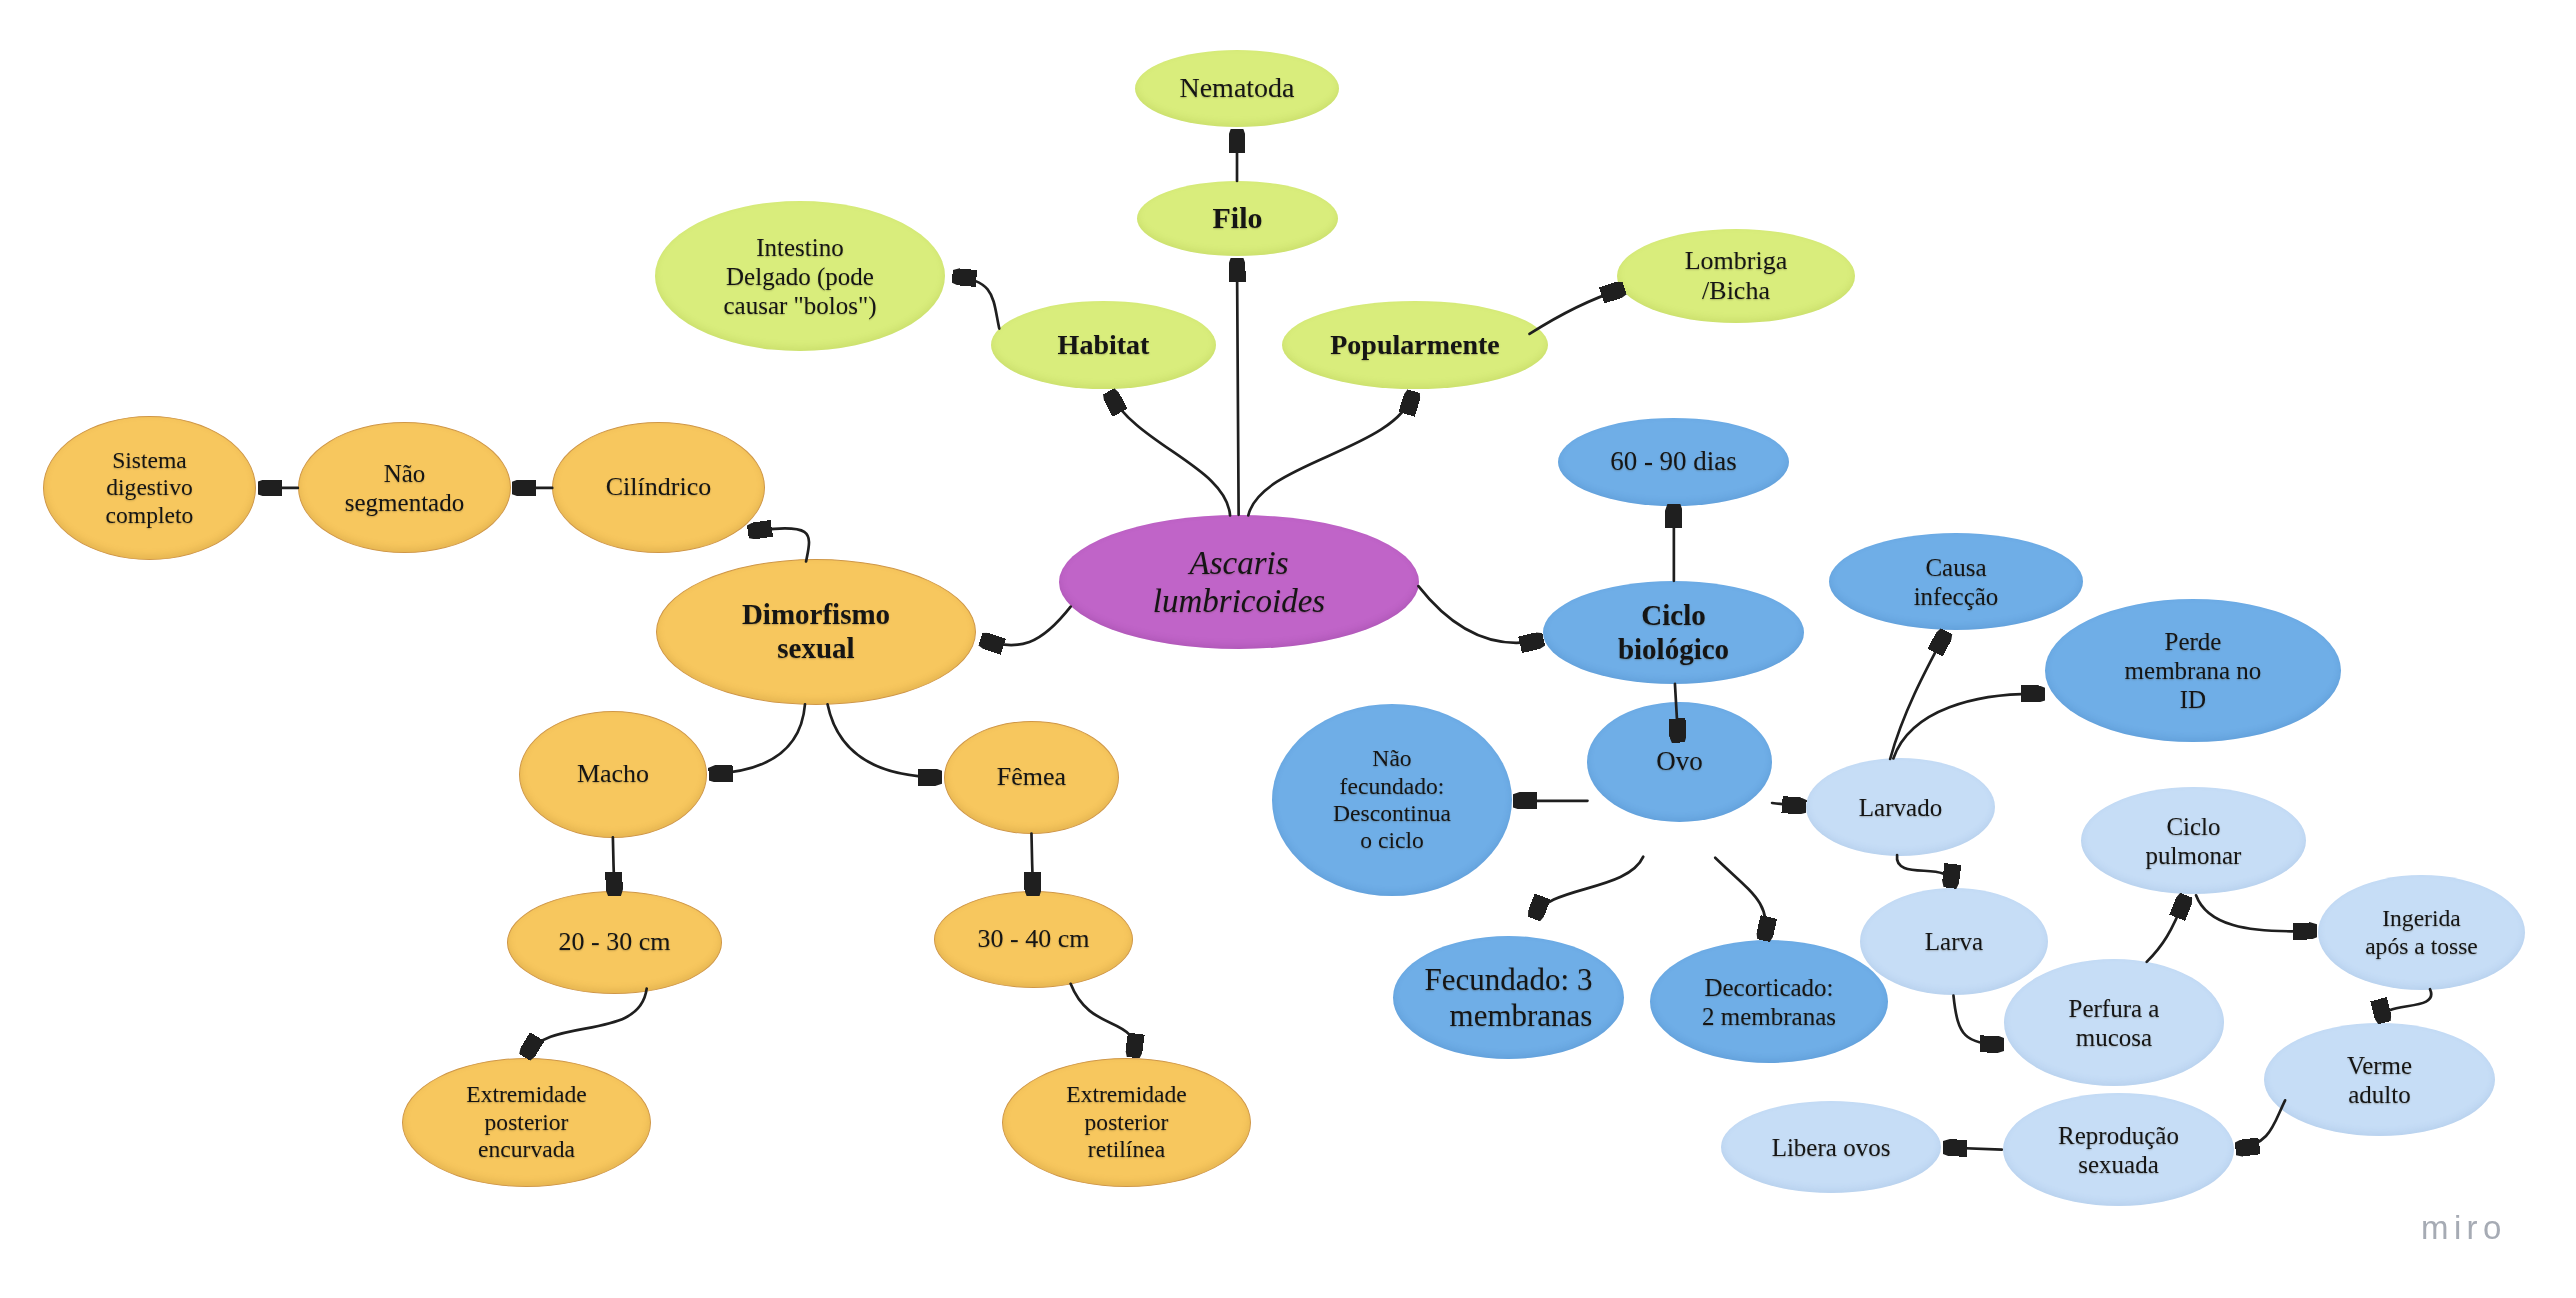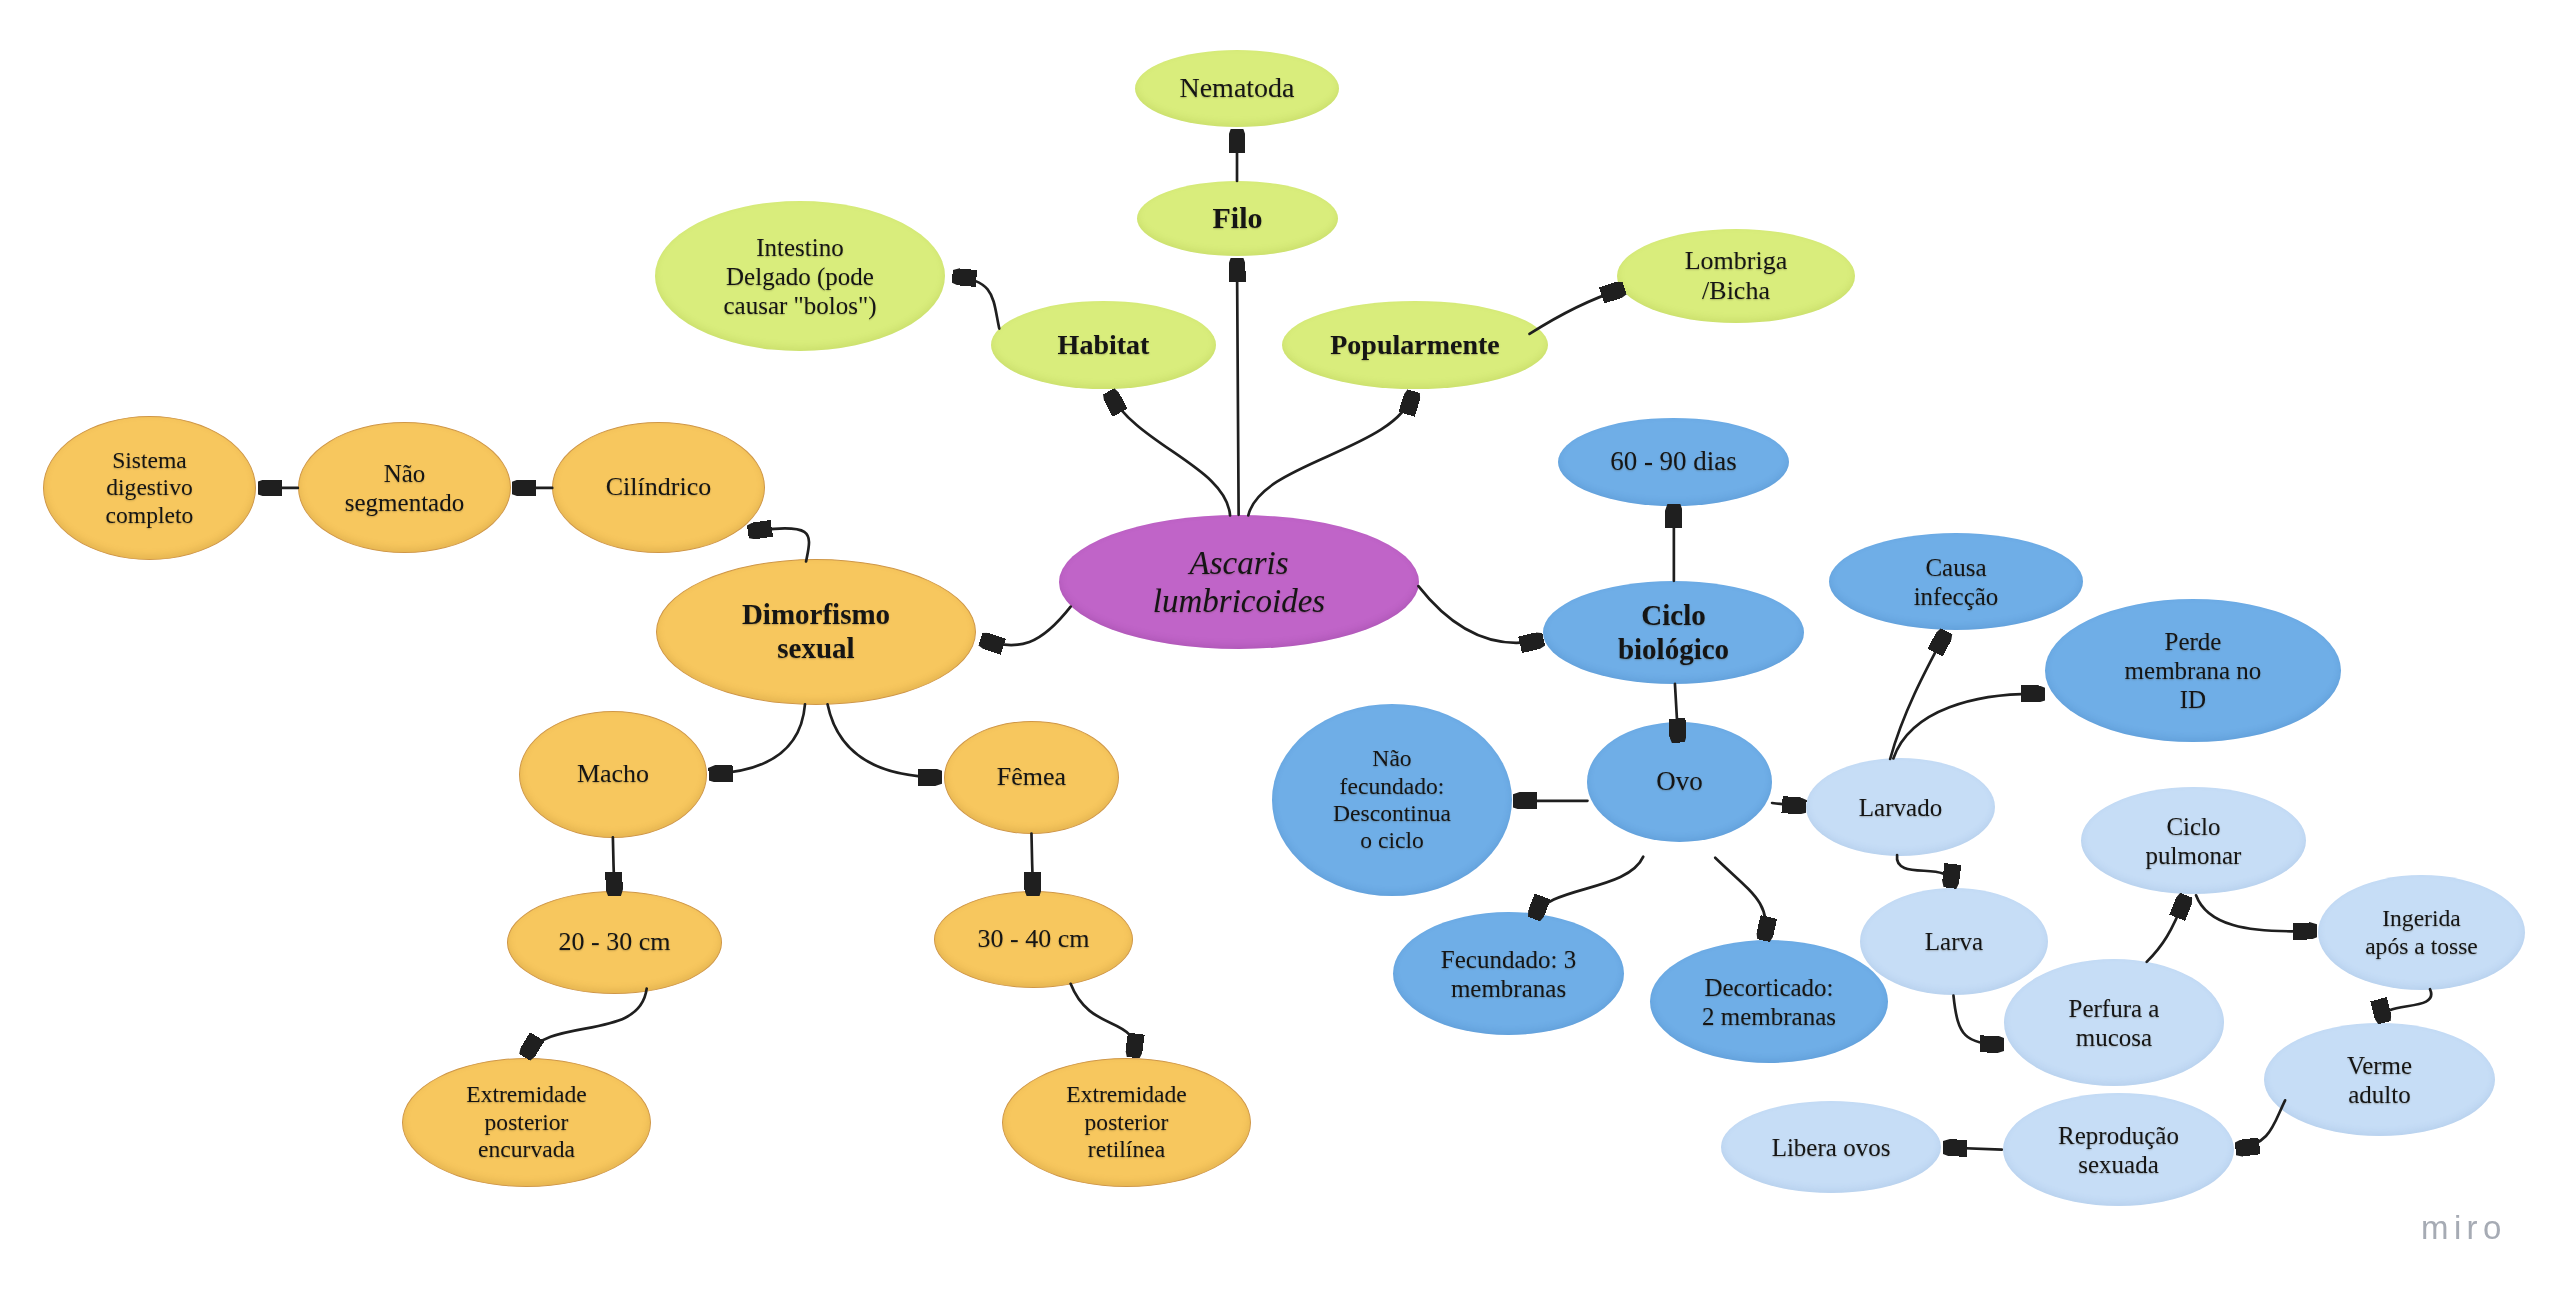--- a/index.html
+++ b/index.html
@@ -103,28 +103,28 @@
 biológico</div>
       <div class="node blue" style="left: 1829px; top: 533px; width: 254px; height: 97px; font-size: 25px;">Causa
 infecção</div>
       <div class="node blue" style="left: 2045px; top: 599px; width: 296px; height: 143px; font-size: 25px;">Perde
 membrana no
 ID</div>
       <div class="node blue" style="left: 1272px; top: 704px; width: 240px; height: 192px; font-size: 23.6px;">Não
 fecundado:
 Descontinua
 o ciclo</div>
-      <div class="node blue" style="left: 1587px; top: 722px; width: 185px; height: 120px; font-size: 27px; text-align: right;">Ovo</div>
+      <div class="node blue" style="left: 1587px; top: 702px; width: 185px; height: 120px; font-size: 27px; text-align: right;">Ovo</div>
       <div class="node lightblue" style="left: 1806px; top: 758px; width: 189px; height: 98px; font-size: 25px;">Larvado</div>
       <div class="node lightblue" style="left: 1860px; top: 888px; width: 188px; height: 107px; font-size: 25px;">Larva</div>
       <div class="node lightblue" style="left: 2081px; top: 787px; width: 225px; height: 107px; font-size: 25px;">Ciclo
 pulmonar</div>
       <div class="node lightblue" style="left: 2318px; top: 875px; width: 207px; height: 115px; font-size: 23.6px;">Ingerida
 após a tosse</div>
-      <div class="node blue" style="left: 1393px; top: 912px; width: 231px; height: 123px; font-size: 25px;">Fecundado: 3
+      <div class="node blue" style="left: 1393px; top: 936px; width: 231px; height: 123px; font-size: 31px; text-align: right;">Fecundado: 3
 membranas</div>
       <div class="node blue" style="left: 1650px; top: 940px; width: 238px; height: 123px; font-size: 25px;">Decorticado:
 2 membranas</div>
       <div class="node lightblue" style="left: 2004px; top: 959px; width: 220px; height: 127px; font-size: 25px;">Perfura a
 mucosa</div>
       <div class="node lightblue" style="left: 2264px; top: 1023px; width: 231px; height: 113px; font-size: 25px;">Verme
 adulto</div>
       <div class="node lightblue" style="left: 2003px; top: 1093px; width: 231px; height: 113px; font-size: 25px;">Reprodução
 sexuada</div>
       <div class="node lightblue" style="left: 1721px; top: 1101px; width: 220px; height: 92px; font-size: 25px;">Libera ovos</div>

